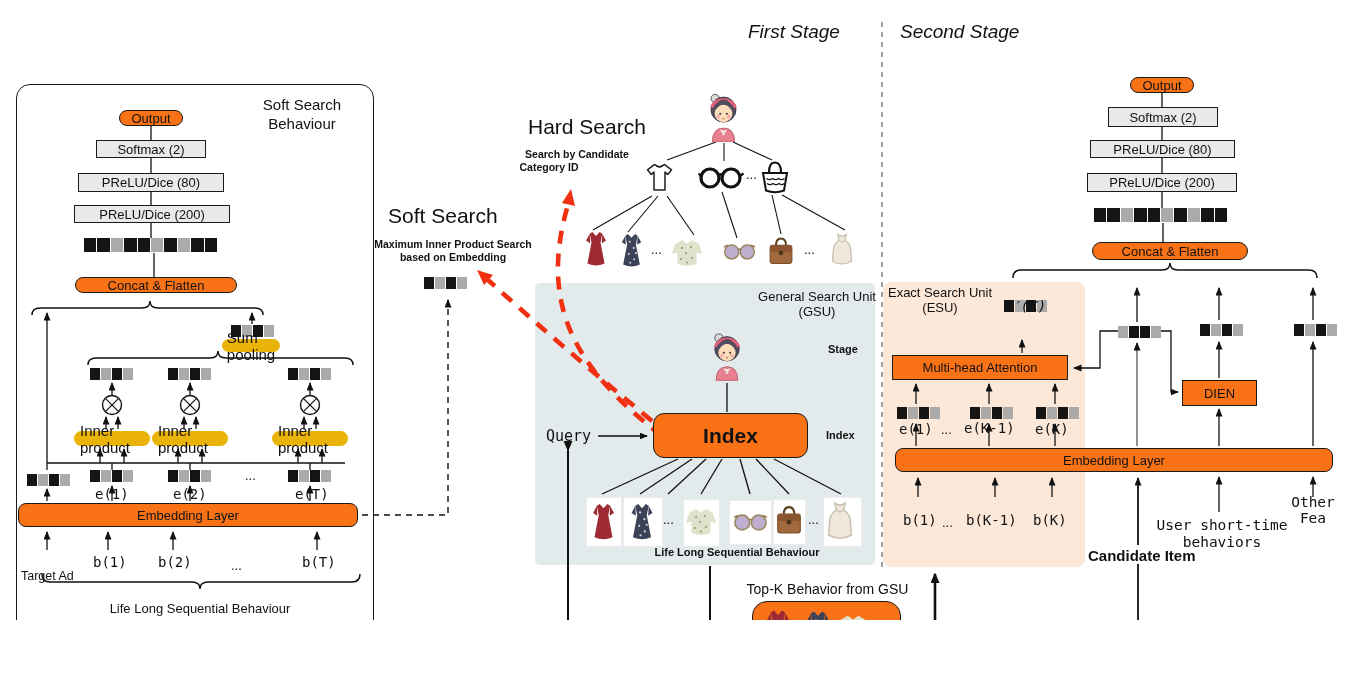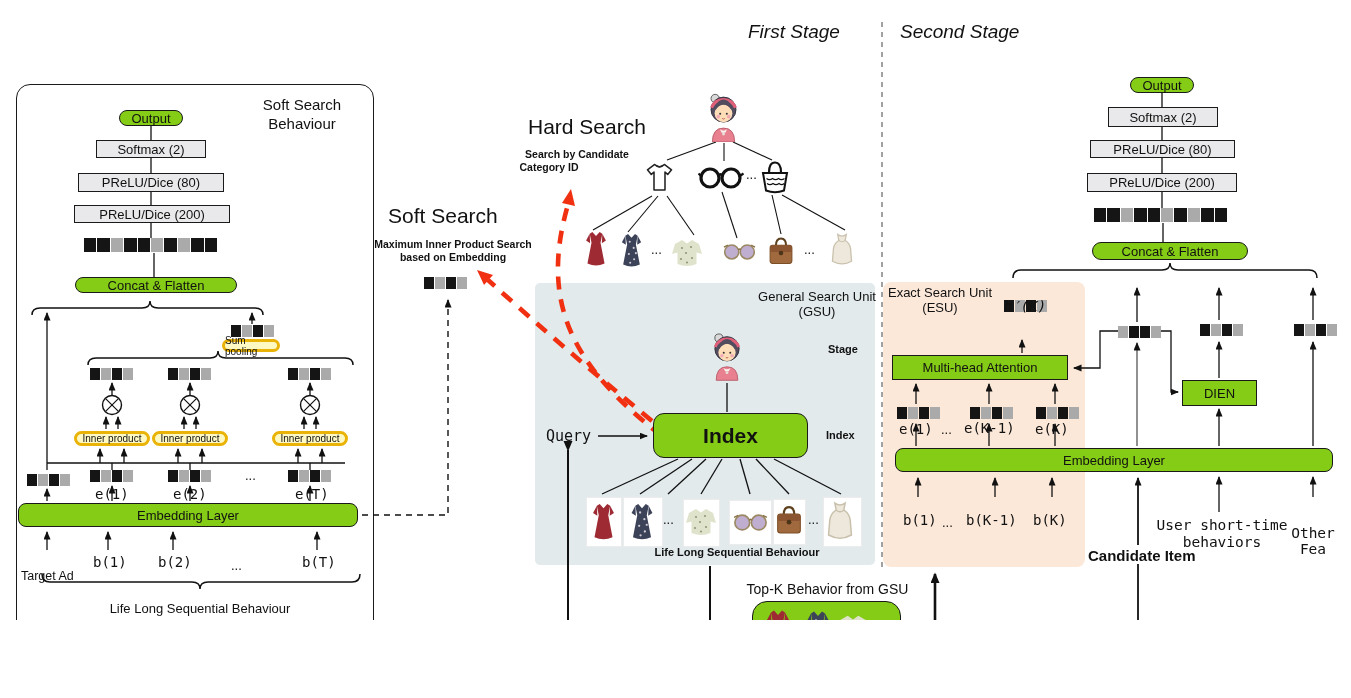--- a/index.html
+++ b/index.html
@@ -4,26 +4,26 @@
 <style>
   html,body{margin:0;padding:0;background:#fff;}
   #canvas{position:relative;width:1351px;height:620px;background:#ffffff;overflow:hidden;
           font-family:"Liberation Sans",sans-serif;color:#111;}
   .abs{position:absolute;}
   .lbl{position:absolute;white-space:nowrap;color:#111;}
   .ctr{text-align:center;}
   .mono{font-family:"DejaVu Sans Mono",monospace;}
   .italic{font-style:italic;}
   .bold{font-weight:bold;}
-  .box{position:absolute;border:1.4px solid #1a1a1a;background:#84cc16;display:flex;
+  .box{position:absolute;border:1.4px solid #1a1a1a;background:#f97316;display:flex;
        align-items:center;justify-content:center;font-size:13px;box-sizing:border-box;}
   .graybx{background:#e9e9eb;}
   .caps{border-radius:9px;}
-  .smallcaps{position:absolute;border:3px solid #eab308;border-radius:8px;background:#fef9c3;
-       display:flex;align-items:center;justify-content:center;font-size:10px;box-sizing:border-box;}
+  .smallcaps{position:absolute;border:6px solid #eab308;border-radius:8px;background:#eab308;
+       display:flex;align-items:center;justify-content:center;font-size:15px;box-sizing:border-box;}
   .bigzone{position:absolute;z-index:1;} .z3{z-index:3;} .z4{z-index:4;}
   .sq{position:absolute;display:flex;z-index:3;}
   .sqW span{width:12.4px;height:14px;margin-right:1px;display:block;}
   .sqV span{width:10px;height:12px;margin-right:1px;display:block;}
   .sq span.b{background:#151515;} .sq span.g{background:#aaaaaa;}
   .card{position:absolute;background:#fff;border:1px solid #ececec;z-index:2;}
   svg.overlay{position:absolute;left:0;top:0;z-index:2;pointer-events:none;}
   .itm{position:absolute;z-index:3;}
 </style>
 </head>
@@ -543,17 +543,17 @@
     <use href="#dress" x="14" y="8" width="24" height="41" style="color:#9e2b33"></use>
     <use href="#dressdot" x="54" y="9" width="24" height="41" style="color:#3c4258"></use>
     <use href="#blouse" x="84" y="13" width="34" height="31" style="color:#dfe3cc"></use>
   </svg>
   <div class="lbl z4" style="left:795px;top:620px;font-size:13px;">...</div>
 
   <div class="lbl bold z4" style="left:1085px;top:547px;font-size:15px;background:#fff;padding:0 3px;">Candidate Item</div>
   <div class="lbl mono ctr z4" style="left:1152px;top:517px;width:140px;font-size:14.5px;line-height:17px;">
     <span>User short-time</span><br><span>behaviors</span>
   </div>
-  <div class="lbl mono ctr z4" style="left:1288px;top:525px;width:50px;font-size:14.5px;line-height:16px;">
+  <div class="lbl mono ctr z4" style="left:1288px;top:494px;width:50px;font-size:14.5px;line-height:16px;">
     <span>Other</span><br><span>Fea</span>
   </div>
 
 </div>
 
 </body></html>

